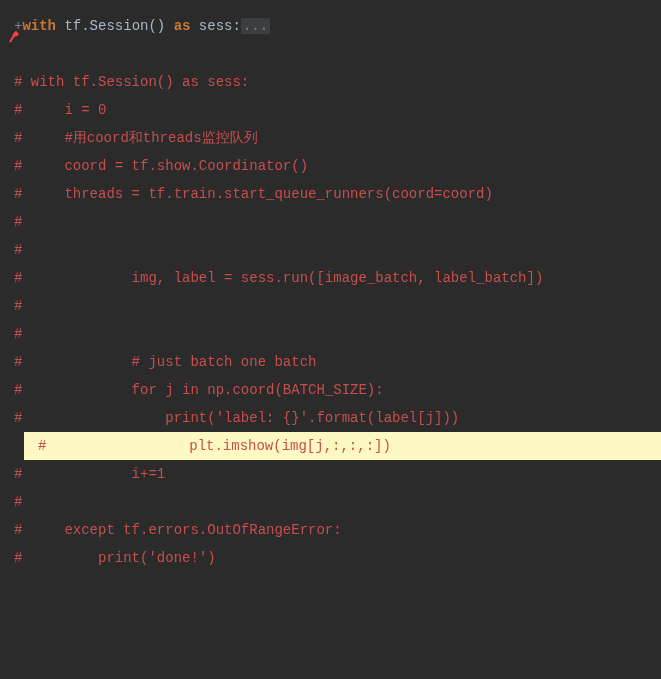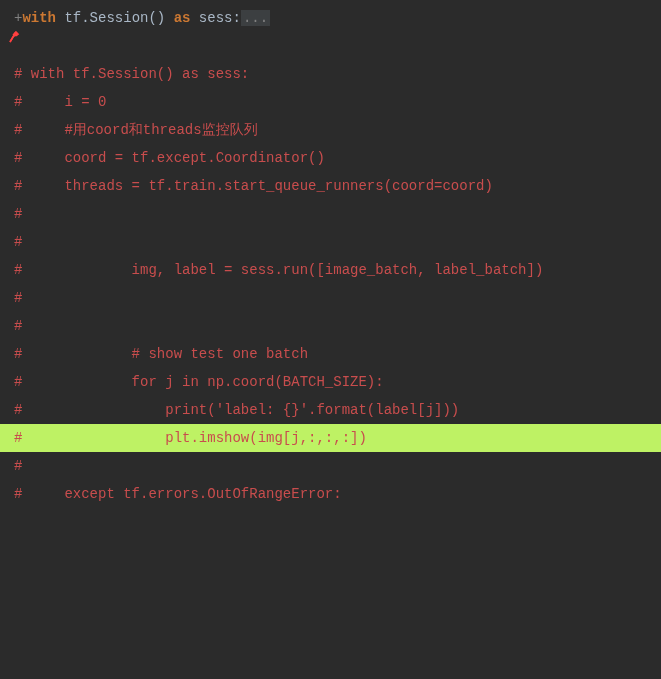--- a/index.html
+++ b/index.html
@@ -11,30 +11,31 @@
       background-color: #2b2b2b;
       font-family: 'Courier New', Consolas, monospace;
       font-size: 14px;
       color: #a9b7c6;
       width: 661px;
       height: 679px;
       overflow: hidden;
       position: relative;
     }
     .editor {
-      padding-top: 4px;
+      padding-top: 12px;
     }
     .line {
       height: 28px;
       line-height: 28px;
       padding-left: 14px;
       white-space: pre;
     }
     .line.highlighted {
-      background-color: #bef264;
+      background-color: #fef9c3;
+      margin-left: 24px;
     }
     .plus {
       color: #808080;
     }
     .keyword {
       color: #cc7832;
       font-weight: bold;
     }
     .text {
       color: #a9b7c6;
@@ -61,33 +62,35 @@
   </style>
 </head>
 <body>
 
 <div class="editor">
   <div class="line"><span class="plus">+</span><span class="keyword">with</span><span class="text"> tf.Session</span><span class="paren">()</span><span class="text"> </span><span class="keyword">as</span><span class="text"> sess</span><span class="text">:</span><span class="fold">...</span></div>
   <div class="line"></div>
   <div class="line"><span class="comment"># with tf.Session() as sess:</span></div>
   <div class="line"><span class="comment">#     i = 0</span></div>
   <div class="line"><span class="comment">#     #用coord和threads监控队列</span></div>
-  <div class="line"><span class="comment">#     coord = tf.except.Coordinator()</span></div>
+  <div class="line"><span class="comment">#     coord = tf.show.Coordinator()</span></div>
   <div class="line"><span class="comment">#     threads = tf.train.start_queue_runners(coord=coord)</span></div>
   <div class="line"><span class="comment">#</span></div>
   <div class="line"><span class="comment">#</span></div>
   <div class="line"><span class="comment">#             img, label = sess.run([image_batch, label_batch])</span></div>
   <div class="line"><span class="comment">#</span></div>
   <div class="line"><span class="comment">#</span></div>
-  <div class="line"><span class="comment">#             # show test one batch</span></div>
+  <div class="line"><span class="comment">#             # just batch one batch</span></div>
   <div class="line"><span class="comment">#             for j in np.coord(BATCH_SIZE):</span></div>
   <div class="line"><span class="comment">#                 print('label: {}'.format(label[j]))</span></div>
   <div class="line highlighted"><span class="comment">#                 plt.imshow(img[j,:,:,:])</span></div>
+  <div class="line"><span class="comment">#             i+=1</span></div>
   <div class="line"><span class="comment">#</span></div>
   <div class="line"><span class="comment">#     except tf.errors.OutOfRangeError:</span></div>
+  <div class="line"><span class="comment">#         print('done!')</span></div>
 </div>
 
 <svg class="arrow" viewBox="0 0 16 16">
   <path d="M 2 14 L 8 4 L 6 8 L 10 6 L 8 4" stroke="#ff4040" stroke-width="1.5" fill="none"></path>
   <path d="M 8 4 L 5 7 M 8 4 L 9 8" stroke="#ff4040" stroke-width="1.5" fill="none"></path>
   <line x1="2" y1="14" x2="8" y2="4" stroke="#ff4040" stroke-width="1.5"></line>
   <polygon points="8,3 5,7 7,6 8,9 9,6 11,7" fill="#ff4040"></polygon>
 </svg>
 
 </body></html>

